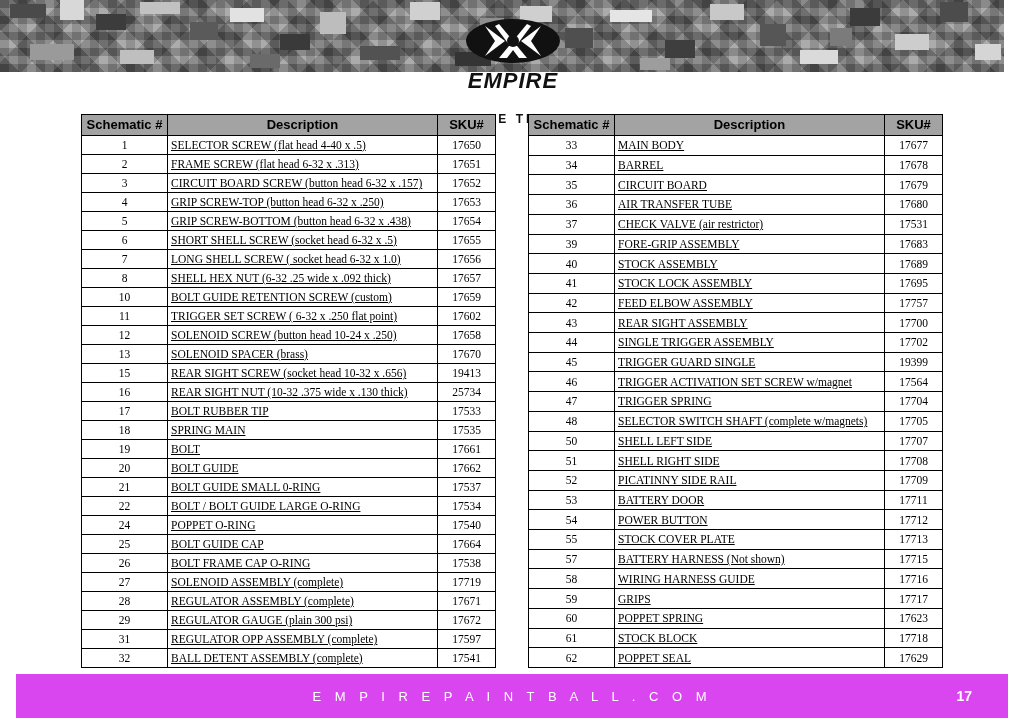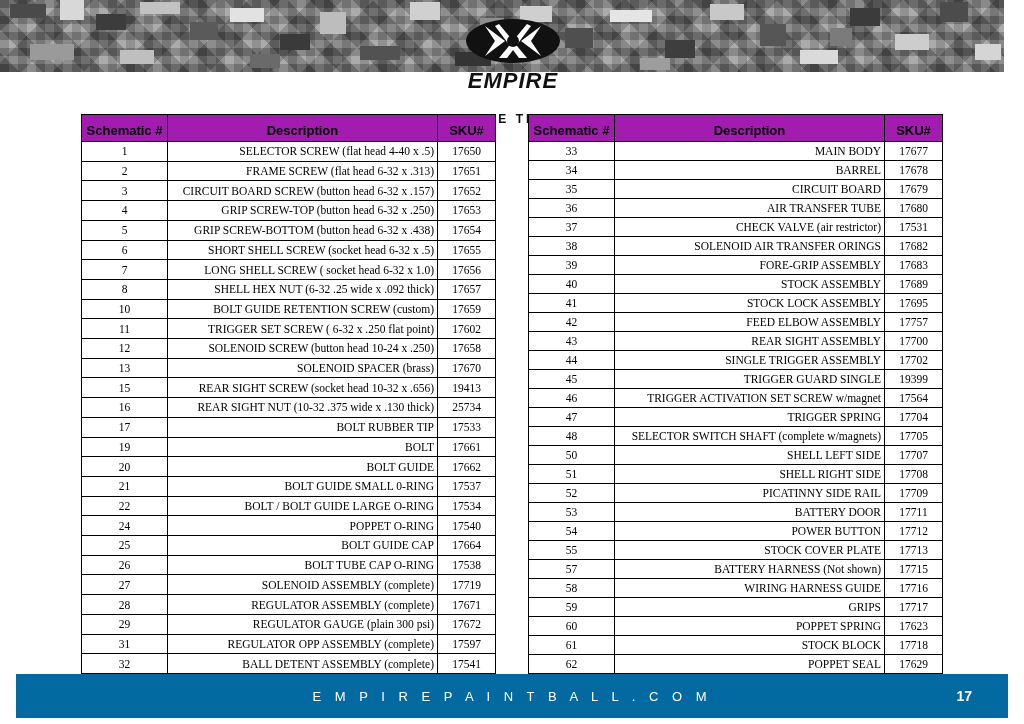--- a/index.html
+++ b/index.html
@@ -102,42 +102,42 @@
   table.parts th, table.parts td {
     border: 1px solid #000;
     font-size: 11.5px;
     color: #000;
     padding: 1px 3px;
     height: 16px;
     line-height: 14px;
     font-family: "Liberation Serif", serif;
   }
   table.parts thead th {
-    background: #a21caf;
+    background: #a3a3a3;
     font-weight: bold;
     font-size: 13px;
     font-family: "Liberation Sans", sans-serif;
-    padding-top: 8px;
+    padding-top: 2px;
     padding-bottom: 2px;
   }
   .col-sch { width: 86px; text-align: center; }
   .col-desc { width: 270px; text-align: center; }
   .col-sku { width: 58px; text-align: center; }
   td.c-sch { text-align: center; }
-  td.c-desc { text-align: right; }
+  td.c-desc { text-align: left; text-decoration: underline; }
   td.c-sku { text-align: center; }
 
   
   .footer-band {
     position: absolute;
     left: 0;
     bottom: 6px;
     width: 1024px;
     height: 44px;
-    background: #0369a1;
+    background: #d946ef;
     display: flex;
     align-items: center;
     justify-content: center;
   }
   .footer-text {
     color: #ffffff;
     font-size: 13px;
     letter-spacing: 5px;
     font-family: "Liberation Sans", sans-serif;
   }
@@ -304,20 +304,25 @@
           <td class="c-sch">16</td>
           <td class="c-desc">REAR SIGHT NUT (10-32 .375 wide x .130 thick)</td>
           <td class="c-sku">25734</td>
         </tr>
         <tr>
           <td class="c-sch">17</td>
           <td class="c-desc">BOLT RUBBER TIP</td>
           <td class="c-sku">17533</td>
         </tr>
         <tr>
+          <td class="c-sch">18</td>
+          <td class="c-desc">SPRING MAIN</td>
+          <td class="c-sku">17535</td>
+        </tr>
+        <tr>
           <td class="c-sch">19</td>
           <td class="c-desc">BOLT</td>
           <td class="c-sku">17661</td>
         </tr>
         <tr>
           <td class="c-sch">20</td>
           <td class="c-desc">BOLT GUIDE</td>
           <td class="c-sku">17662</td>
         </tr>
         <tr>
@@ -335,21 +340,21 @@
           <td class="c-desc">POPPET O-RING</td>
           <td class="c-sku">17540</td>
         </tr>
         <tr>
           <td class="c-sch">25</td>
           <td class="c-desc">BOLT GUIDE CAP</td>
           <td class="c-sku">17664</td>
         </tr>
         <tr>
           <td class="c-sch">26</td>
-          <td class="c-desc">BOLT TUBE CAP O-RING</td>
+          <td class="c-desc">BOLT FRAME CAP O-RING</td>
           <td class="c-sku">17538</td>
         </tr>
         <tr>
           <td class="c-sch">27</td>
           <td class="c-desc">SOLENOID ASSEMBLY (complete)</td>
           <td class="c-sku">17719</td>
         </tr>
         <tr>
           <td class="c-sch">28</td>
           <td class="c-desc">REGULATOR ASSEMBLY (complete)</td>
@@ -406,25 +411,20 @@
           <td class="c-sch">36</td>
           <td class="c-desc">AIR TRANSFER TUBE</td>
           <td class="c-sku">17680</td>
         </tr>
         <tr>
           <td class="c-sch">37</td>
           <td class="c-desc">CHECK VALVE (air restrictor)</td>
           <td class="c-sku">17531</td>
         </tr>
         <tr>
-          <td class="c-sch">38</td>
-          <td class="c-desc">SOLENOID AIR TRANSFER ORINGS</td>
-          <td class="c-sku">17682</td>
-        </tr>
-        <tr>
           <td class="c-sch">39</td>
           <td class="c-desc">FORE-GRIP ASSEMBLY</td>
           <td class="c-sku">17683</td>
         </tr>
         <tr>
           <td class="c-sch">40</td>
           <td class="c-desc">STOCK ASSEMBLY</td>
           <td class="c-sku">17689</td>
         </tr>
         <tr>

